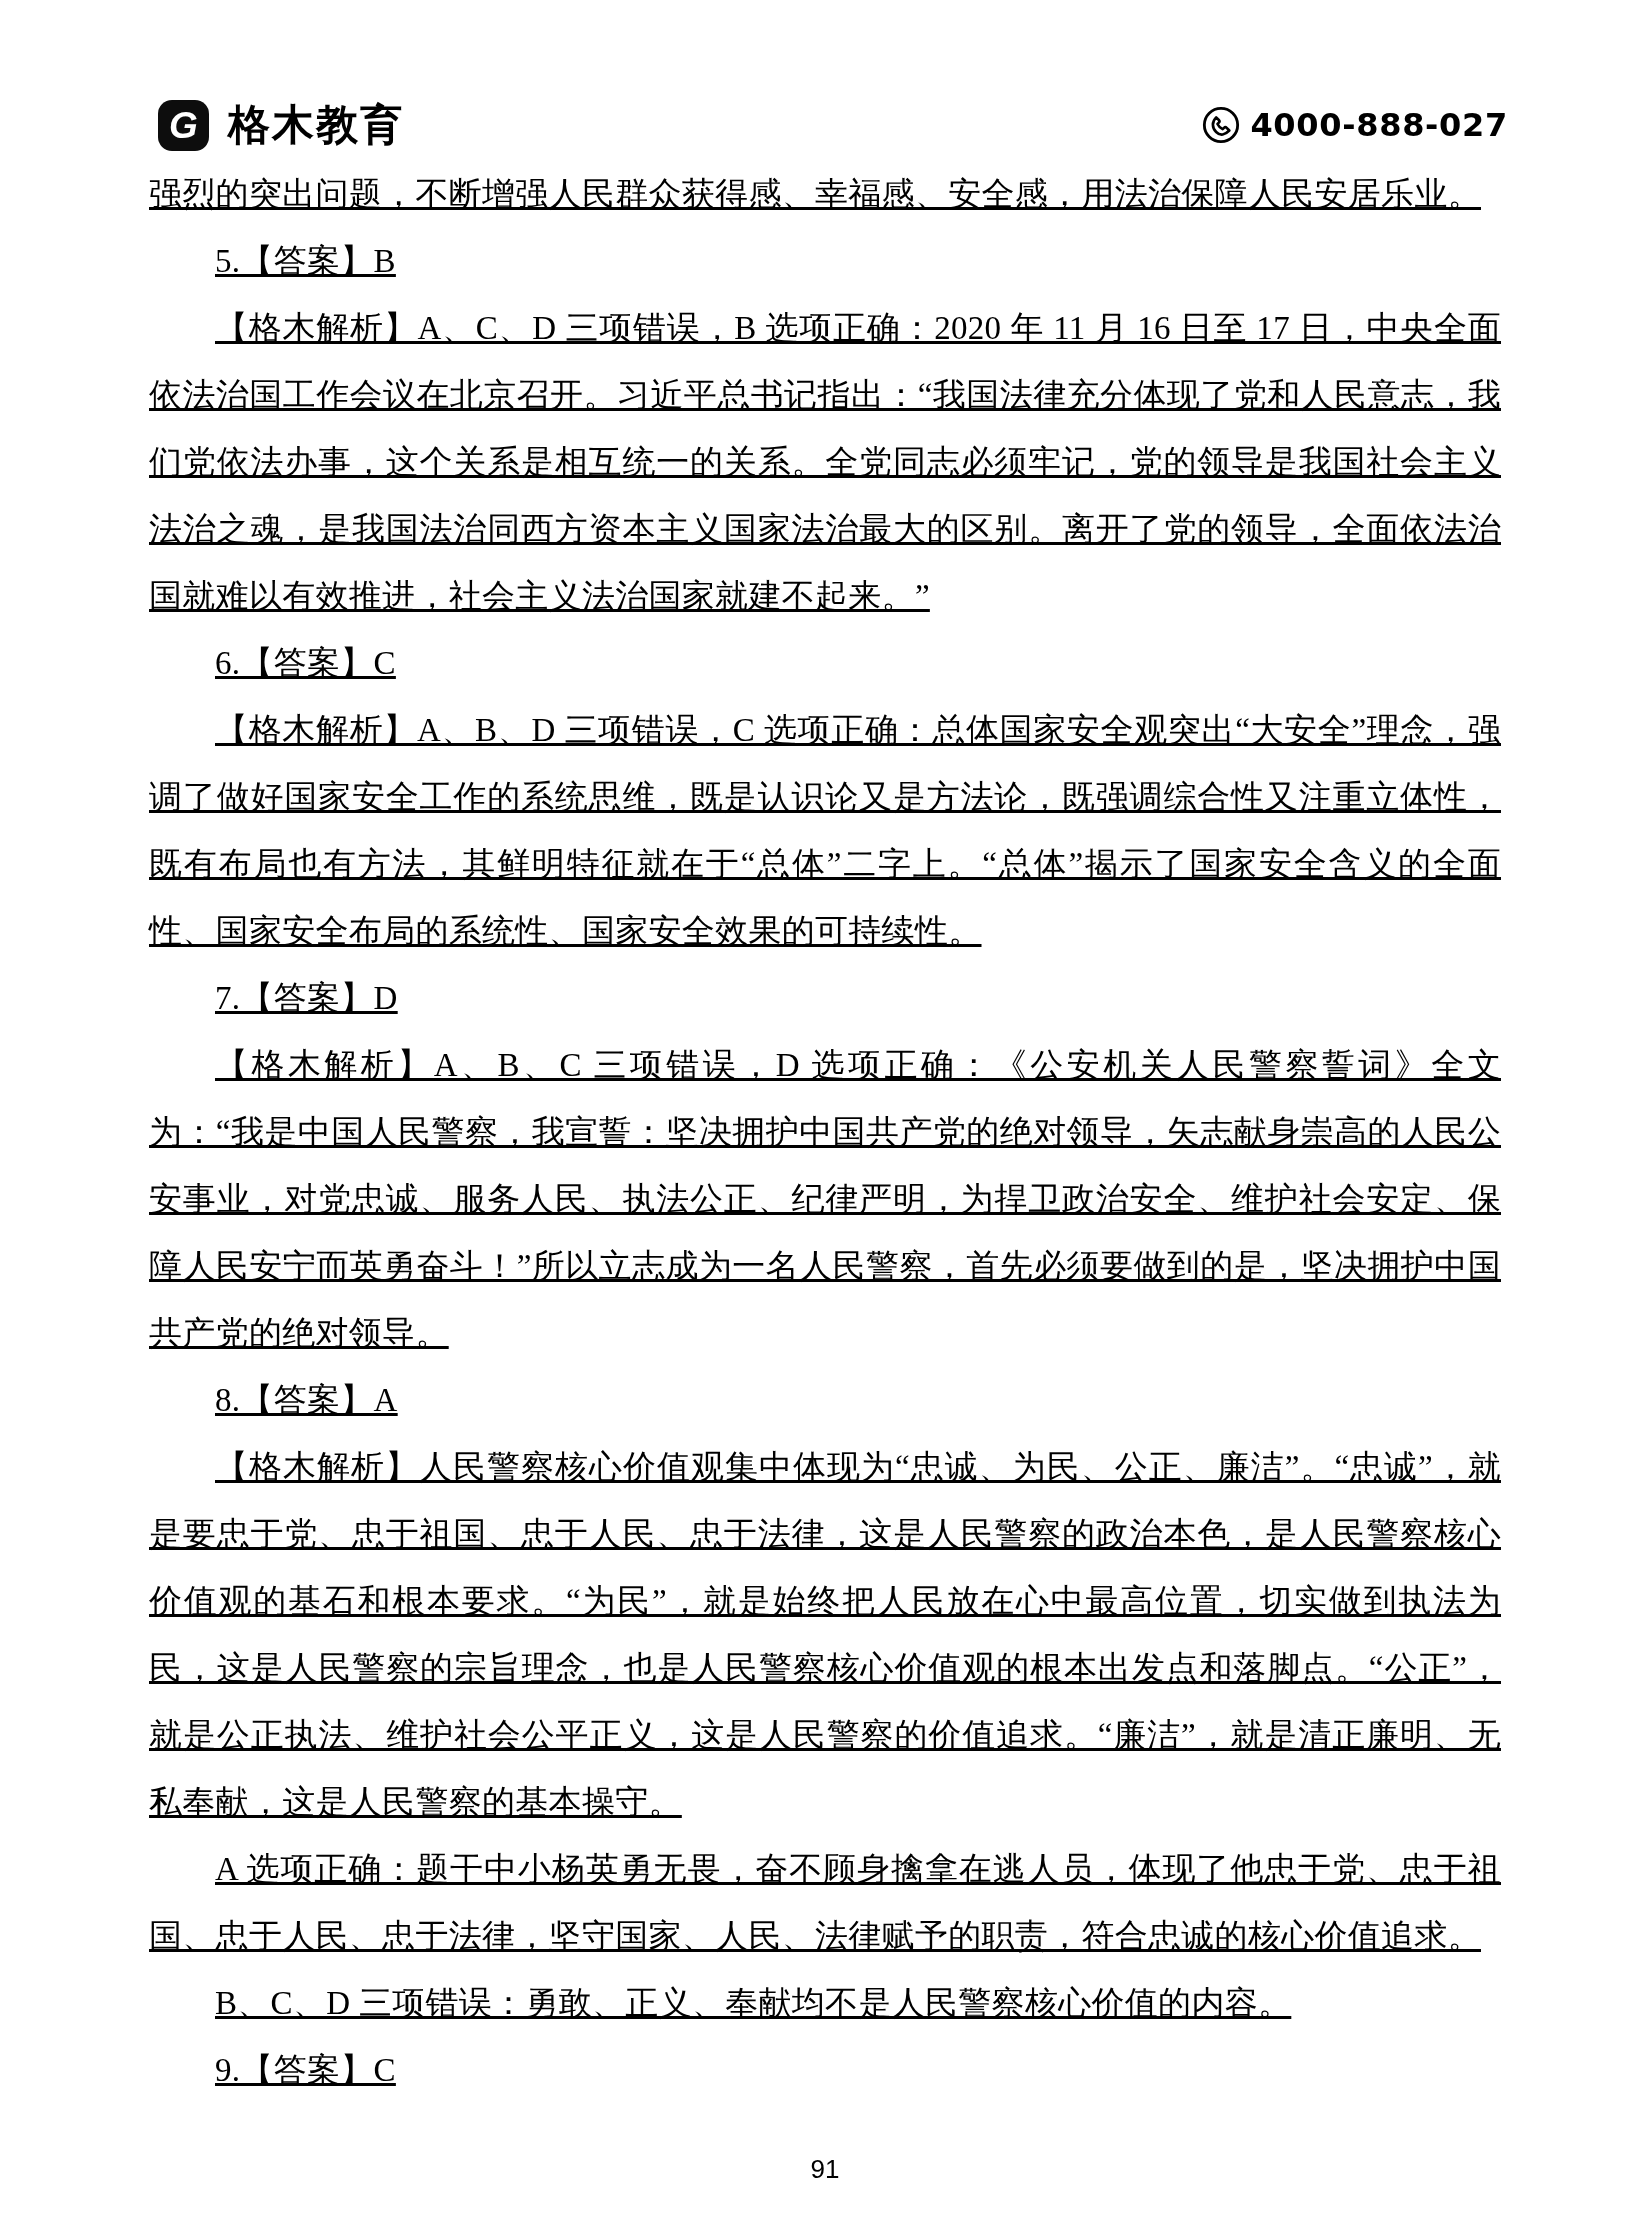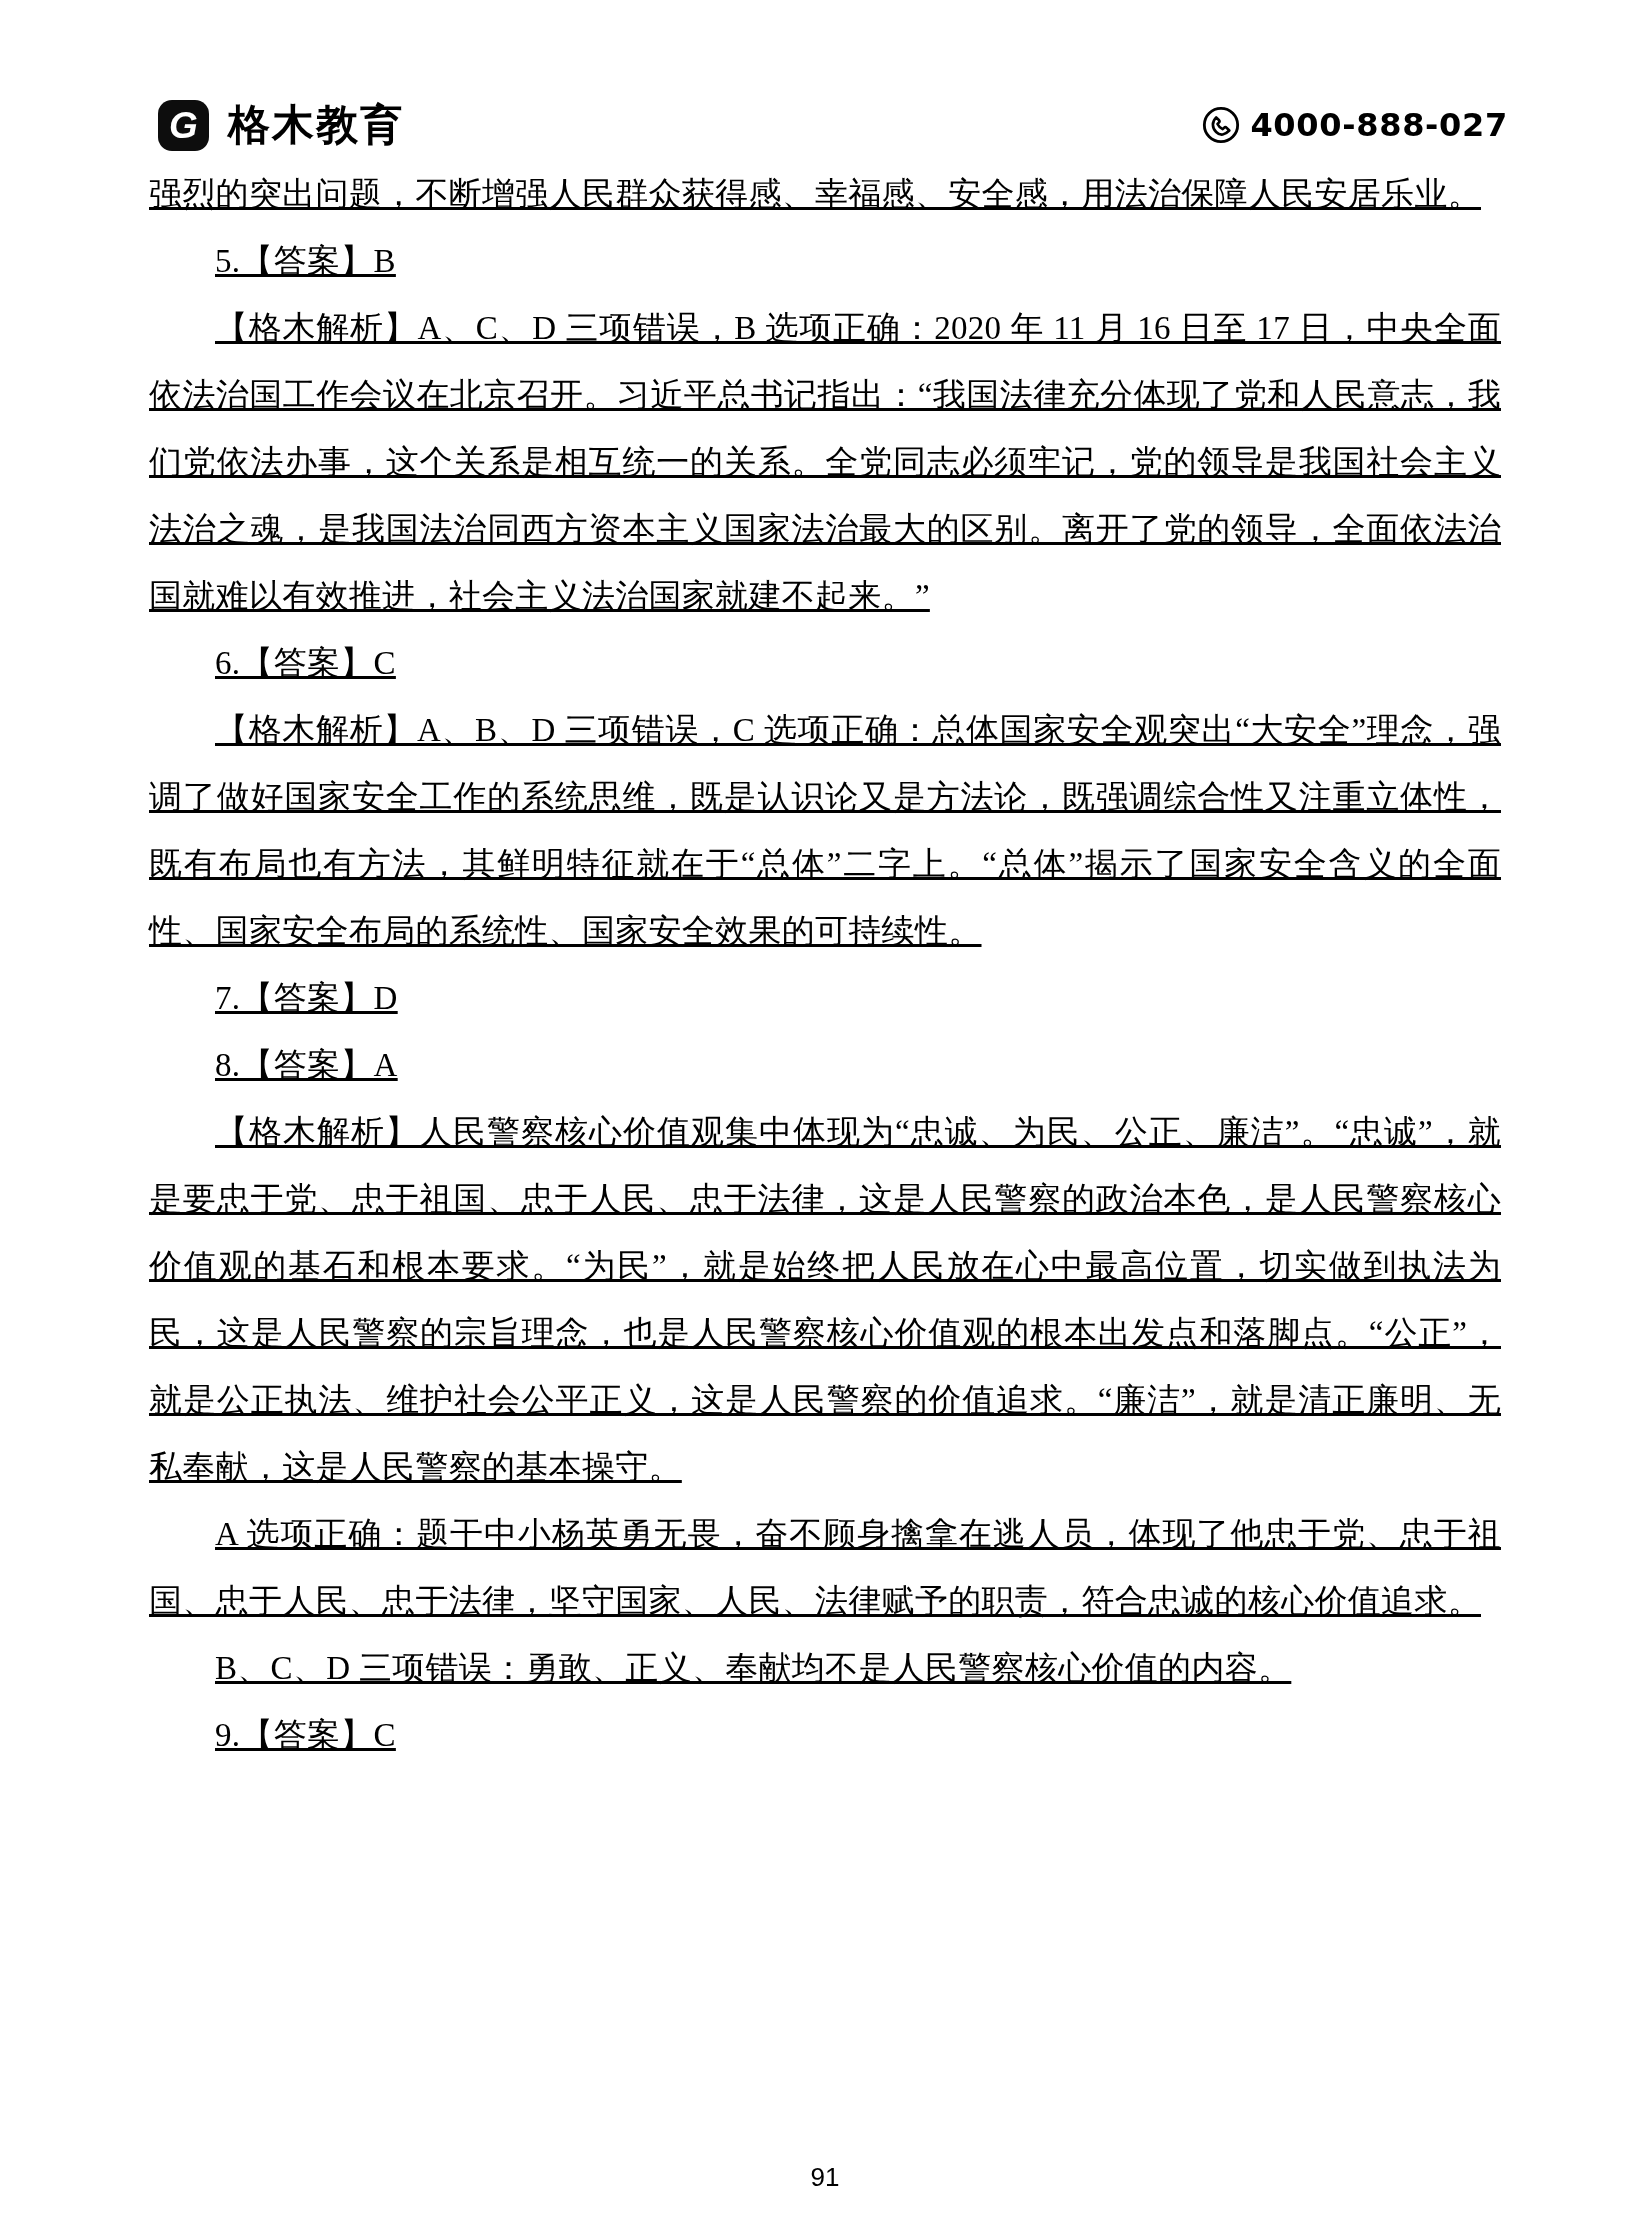--- a/index.html
+++ b/index.html
@@ -78,21 +78,21 @@
     letter-spacing: 0.3px;
     text-decoration: underline;
   }
   .para { text-indent: 2em; margin: 0; }
   .para.flush { text-indent: 0; }
   
   .footer {
     position: absolute;
     left: 0;
     right: 0;
-    bottom: 49px;
+    bottom: 57px;
     text-align: center;
     font-family: "Liberation Sans", "DejaVu Sans", sans-serif;
     font-size: 26px;
     line-height: 1;
   }
 </style>
 </head>
 <body>
 
 <div class="page">
@@ -113,20 +113,21 @@
     </div>
   </div>
 
   <div class="content">
     <p class="para flush">强烈的突出问题，不断增强人民群众获得感、幸福感、安全感，用法治保障人民安居乐业。</p>
     <p class="para">5.【答案】B</p>
     <p class="para">【格木解析】A、C、D 三项错误，B 选项正确：2020 年 11 月 16 日至 17 日，中央全面依法治国工作会议在北京召开。习近平总书记指出：“我国法律充分体现了党和人民意志，我们党依法办事，这个关系是相互统一的关系。全党同志必须牢记，党的领导是我国社会主义法治之魂，是我国法治同西方资本主义国家法治最大的区别。离开了党的领导，全面依法治国就难以有效推进，社会主义法治国家就建不起来。”</p>
     <p class="para">6.【答案】C</p>
     <p class="para">【格木解析】A、B、D 三项错误，C 选项正确：总体国家安全观突出“大安全”理念，强调了做好国家安全工作的系统思维，既是认识论又是方法论，既强调综合性又注重立体性，既有布局也有方法，其鲜明特征就在于“总体”二字上。“总体”揭示了国家安全含义的全面性、国家安全布局的系统性、国家安全效果的可持续性。</p>
     <p class="para">7.【答案】D</p>
+    <p class="para">【格木解析】A、B、C 三项错误，D 选项正确：《公安机关人民警察誓词》全文为：“我是中国人民警察，我宣誓：坚决拥护中国共产党的绝对领导，矢志献身崇高的人民公安事业，对党忠诚、服务人民、执法公正、纪律严明，为捍卫政治安全、维护社会安定、保障人民安宁而英勇奋斗！”所以立志成为一名人民警察，首先必须要做到的是，坚决拥护中国共产党的绝对领导。</p>
     <p class="para">8.【答案】A</p>
     <p class="para">【格木解析】人民警察核心价值观集中体现为“忠诚、为民、公正、廉洁”。“忠诚”，就是要忠于党、忠于祖国、忠于人民、忠于法律，这是人民警察的政治本色，是人民警察核心价值观的基石和根本要求。“为民”，就是始终把人民放在心中最高位置，切实做到执法为民，这是人民警察的宗旨理念，也是人民警察核心价值观的根本出发点和落脚点。“公正”，就是公正执法、维护社会公平正义，这是人民警察的价值追求。“廉洁”，就是清正廉明、无私奉献，这是人民警察的基本操守。</p>
     <p class="para">A 选项正确：题干中小杨英勇无畏，奋不顾身擒拿在逃人员，体现了他忠于党、忠于祖国、忠于人民、忠于法律，坚守国家、人民、法律赋予的职责，符合忠诚的核心价值追求。</p>
     <p class="para">B、C、D 三项错误：勇敢、正义、奉献均不是人民警察核心价值的内容。</p>
     <p class="para">9.【答案】C</p>
   </div>
 
   <div class="footer">
     <span>91</span>
   </div>

